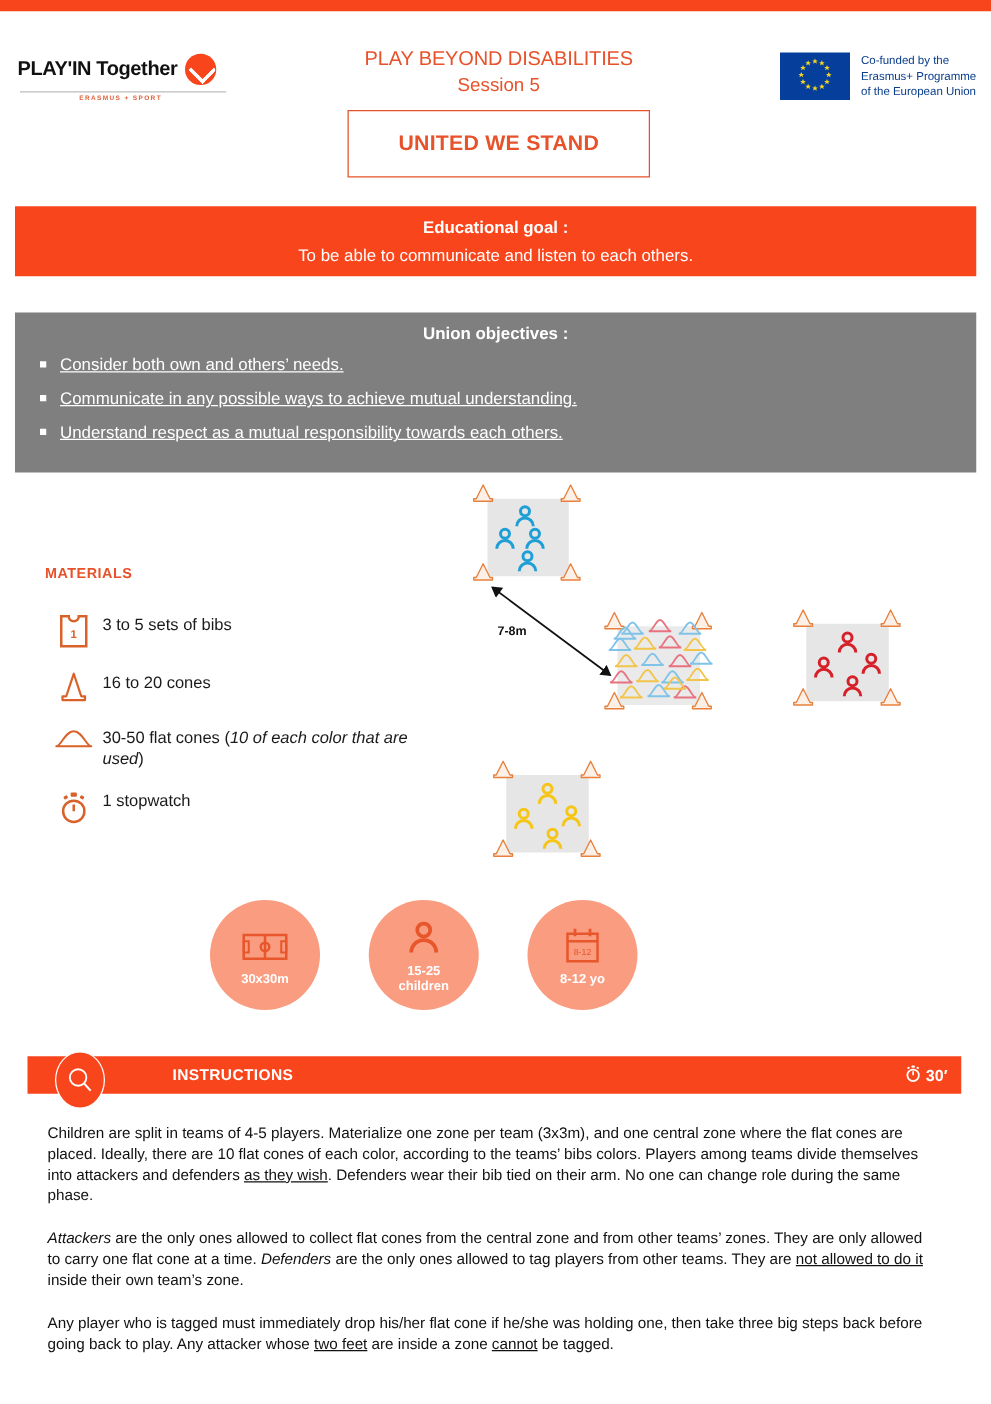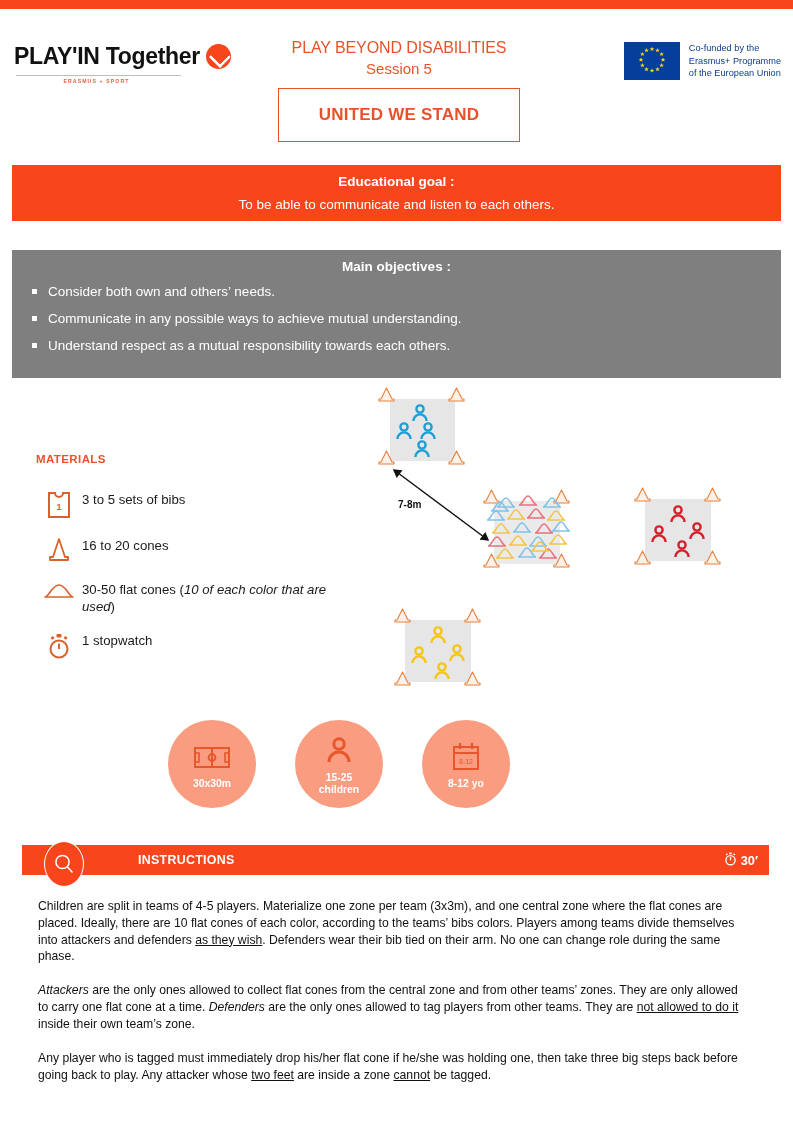--- a/index.html
+++ b/index.html
@@ -14,21 +14,21 @@
   }
 
   
   .top-strip { position:absolute; left:0; top:0; width:793px; height:9px; background:#f9451c; }
 
   
   .header { position:absolute; left:0; top:9px; width:793px; height:148px; }
 
   .logo-block { position:absolute; left:14px; top:34px; width:250px; }
   .logo-row { display:flex; align-items:center; gap:6px; }
-  .logo-text { font-size:23px; font-weight:bold; letter-spacing:-0.3px; color:#111; white-space:nowrap; }
+  .logo-text { font-size:16px; font-weight:bold; letter-spacing:-0.3px; color:#111; white-space:nowrap; }
   .logo-mark { width:25px; height:25px; border-radius:50%; background:#f9451c; position:relative; flex:none; }
   .logo-mark::after {
     content:""; position:absolute; left:6px; top:5px; width:13px; height:13px;
     border:3px solid #fff; border-top:none; border-right:none;
     transform: rotate(-45deg); border-radius:0 0 3px 0;
   }
   .logo-rule { width:165px; height:1px; background:#bdbdbd; margin:5px 0 2px 2px; }
   .logo-sub { font-size:5.2px; font-weight:bold; letter-spacing:1.1px; color:#e2623c; text-align:center; width:165px; }
 
   .title-block { position:absolute; left:268px; top:28px; width:262px; text-align:center; }
@@ -46,21 +46,21 @@
 
   
   .banner {
     position:absolute; left:12px; width:769px;
     color:#fff; text-align:center;
   }
   .banner-goal { top:165px; height:56px; background:#f9451c; }
   .banner-obj  { top:250px; height:128px; background:#7f7f7f; text-align:left; }
   .banner-title { font-size:13.5px; font-weight:bold; text-align:center; padding-top:9px; }
   .banner-line { font-size:13.5px; text-align:center; padding-top:8px; }
-  .obj-list { list-style:none; margin:10px 0 0 0; padding:0 14px 0 14px; }
+  .obj-list { list-style:none; margin:10px 0 0 0; padding:0 14px 0 14px;text-decoration:underline; }
   .obj-list li { font-size:13.5px; padding:0 0 11px 22px; position:relative; line-height:1.2; }
   .obj-list li::before {
     content:""; position:absolute; left:6px; top:5px; width:5px; height:5px; background:#fff;
   }
 
   
   .materials-head { position:absolute; left:36px; top:453px; font-size:11.5px; font-weight:bold; color:#e8522b; letter-spacing:0.4px; }
   .mat-list { position:absolute; left:36px; top:488px; width:300px; }
   .mat-item { display:flex; align-items:flex-start; margin-bottom:14px; }
   .mat-icon { width:46px; flex:none; display:flex; justify-content:center; padding-top:2px; }
@@ -143,21 +143,21 @@
     </div>
   </div>
 </div>
 
 <div class="banner banner-goal">
   <div class="banner-title">Educational goal :</div>
   <div class="banner-line">To be able to communicate and listen to each others.</div>
 </div>
 
 <div class="banner banner-obj">
-  <div class="banner-title">Main objectives :</div>
+  <div class="banner-title">Union objectives :</div>
   <ul class="obj-list">
     <li>Consider both own and others’ needs.</li>
     <li>Communicate in any possible ways to achieve mutual understanding.</li>
     <li>Understand respect  as a mutual responsibility towards each others.</li>
   </ul>
 </div>
 
 <div class="materials-head">MATERIALS</div>
 <div class="mat-list">
 

